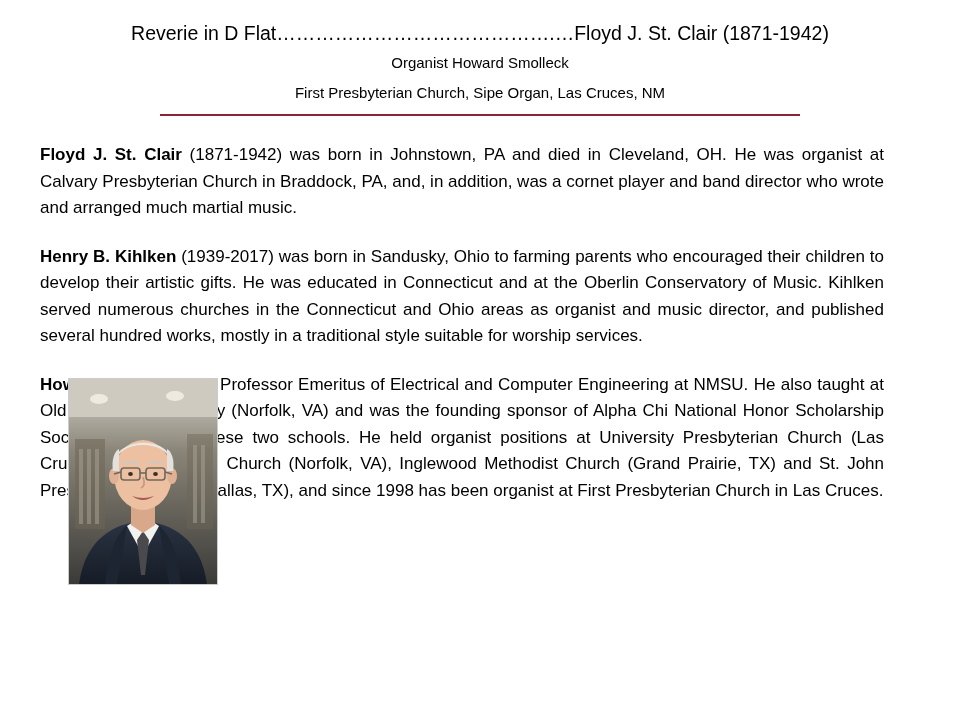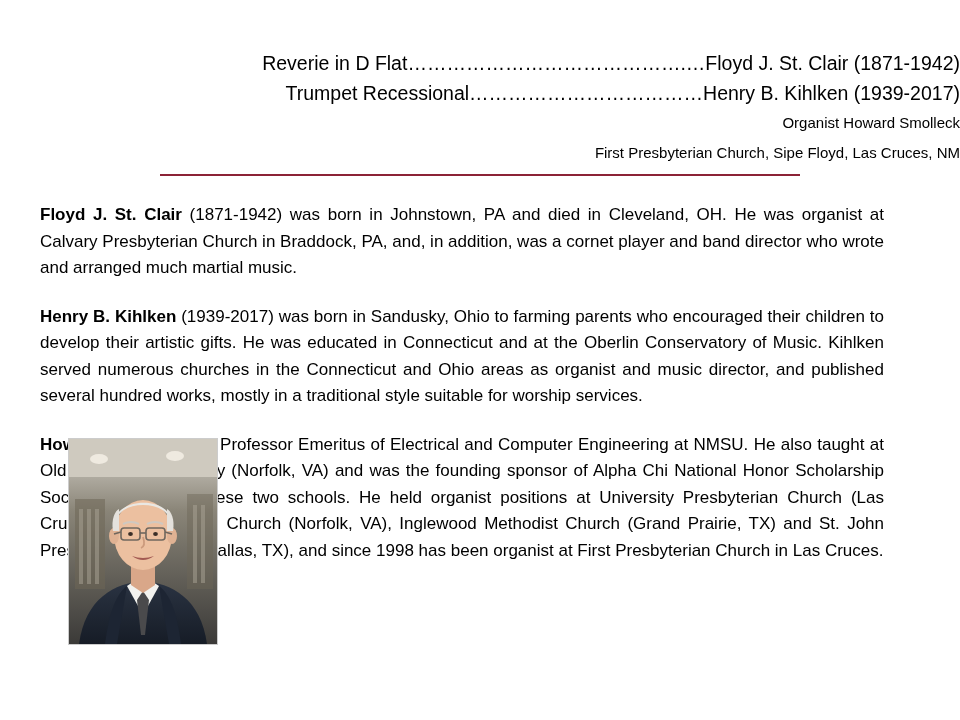--- a/index.html
+++ b/index.html
@@ -18,23 +18,22 @@
 
   .page {
     width: 960px;
     height: 720px;
     position: relative;
     box-sizing: border-box;
   }
 
   
   .header {
-    padding-top: 36px;
-    text-align: right;
-    margin-top: 12px;
+    padding-top: 18px;
+    text-align: center;
   }
   .header-line {
     font-size: 19.5px;
     line-height: 30px;
     color: #000000;
     white-space: nowrap;
   }
   .header-line.small {
     font-size: 15px;
   }
@@ -86,23 +85,22 @@
     text-align: left;
   }
 </style>
 </head>
 <body>
 
 <div class="page">
 
   <div class="header">
     <div class="header-line">Reverie in D Flat…………………………………….…Floyd J. St. Clair (1871-1942)</div>
-    <div class="header-line">Trumpet Recessional………………………………Henry B. Kihlken (1939-2017)</div>
     <div class="header-line small">Organist Howard Smolleck</div>
-    <div class="header-line small">First Presbyterian Church, Sipe Floyd, Las Cruces, NM</div>
+    <div class="header-line small">First Presbyterian Church, Sipe Organ, Las Cruces, NM</div>
     <div class="rule"></div>
   </div>
 
   <div class="content">
 
     <p class="para"><span class="name">Floyd J. St. Clair</span><span> (1871-1942) was born in Johnstown, PA and died in Cleveland, OH.  He was organist at Calvary Presbyterian Church in Braddock, PA, and, in addition, was a cornet player and band director who wrote and arranged much martial music.</span></p>
 
     <p class="para"><span class="name">Henry B. Kihlken</span><span> (1939-2017) was born in Sandusky, Ohio to farming parents who encouraged their children to develop their artistic gifts.  He was educated in Connecticut and at the Oberlin Conservatory of Music.  Kihlken served numerous churches in the Connecticut and Ohio areas as organist and music director, and published several hundred works, mostly in a traditional style suitable for worship services.</span></p>
 
     <div class="bio-block">

